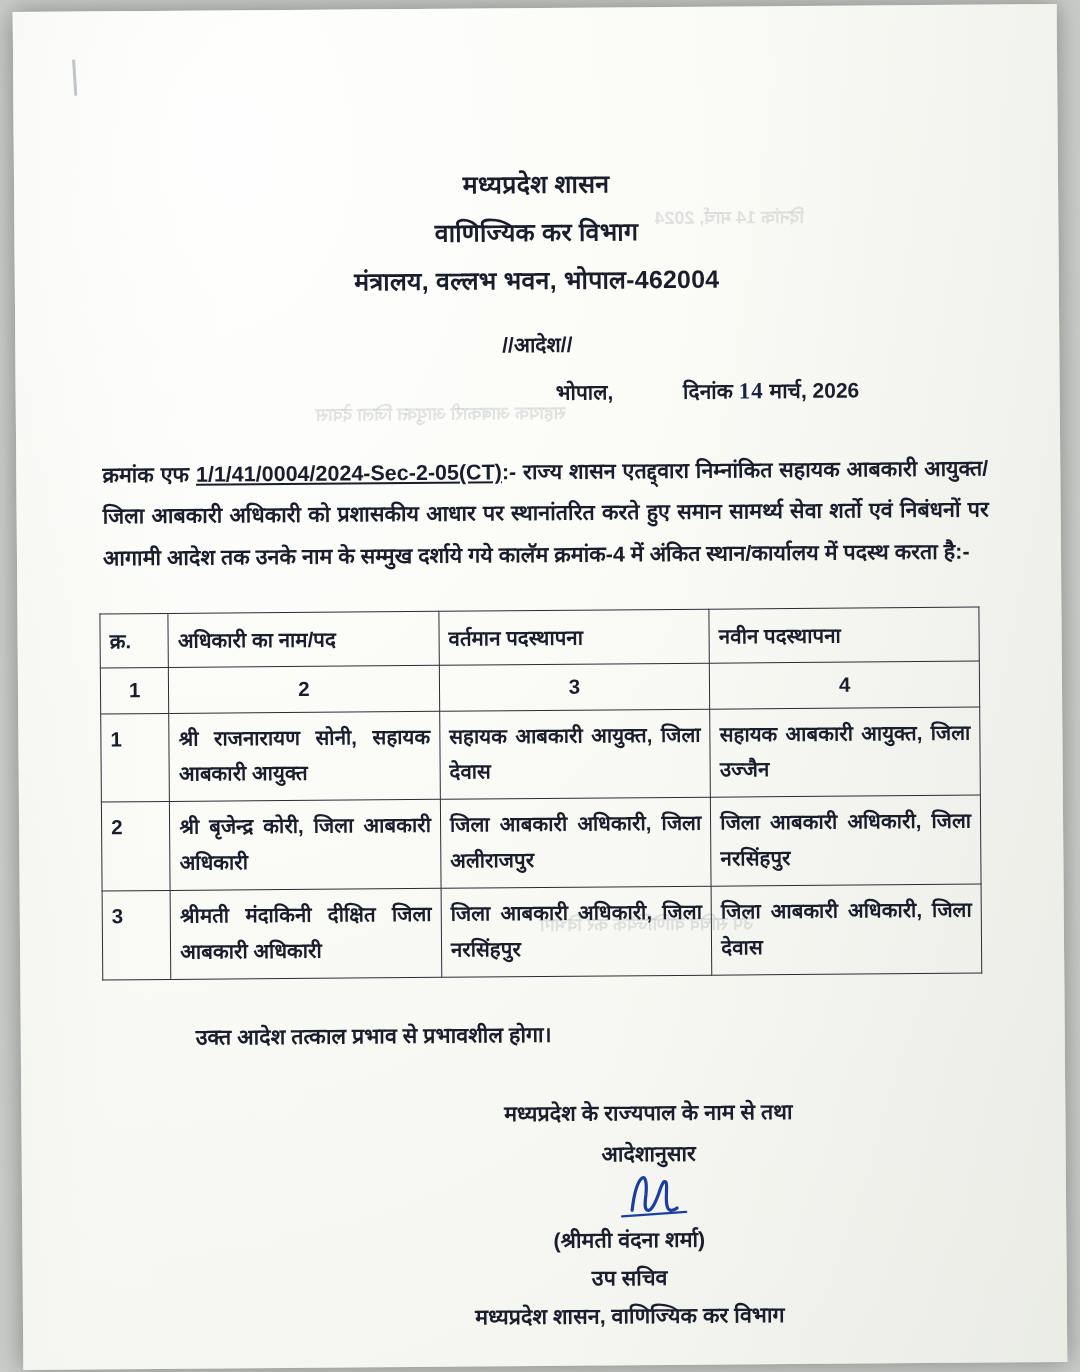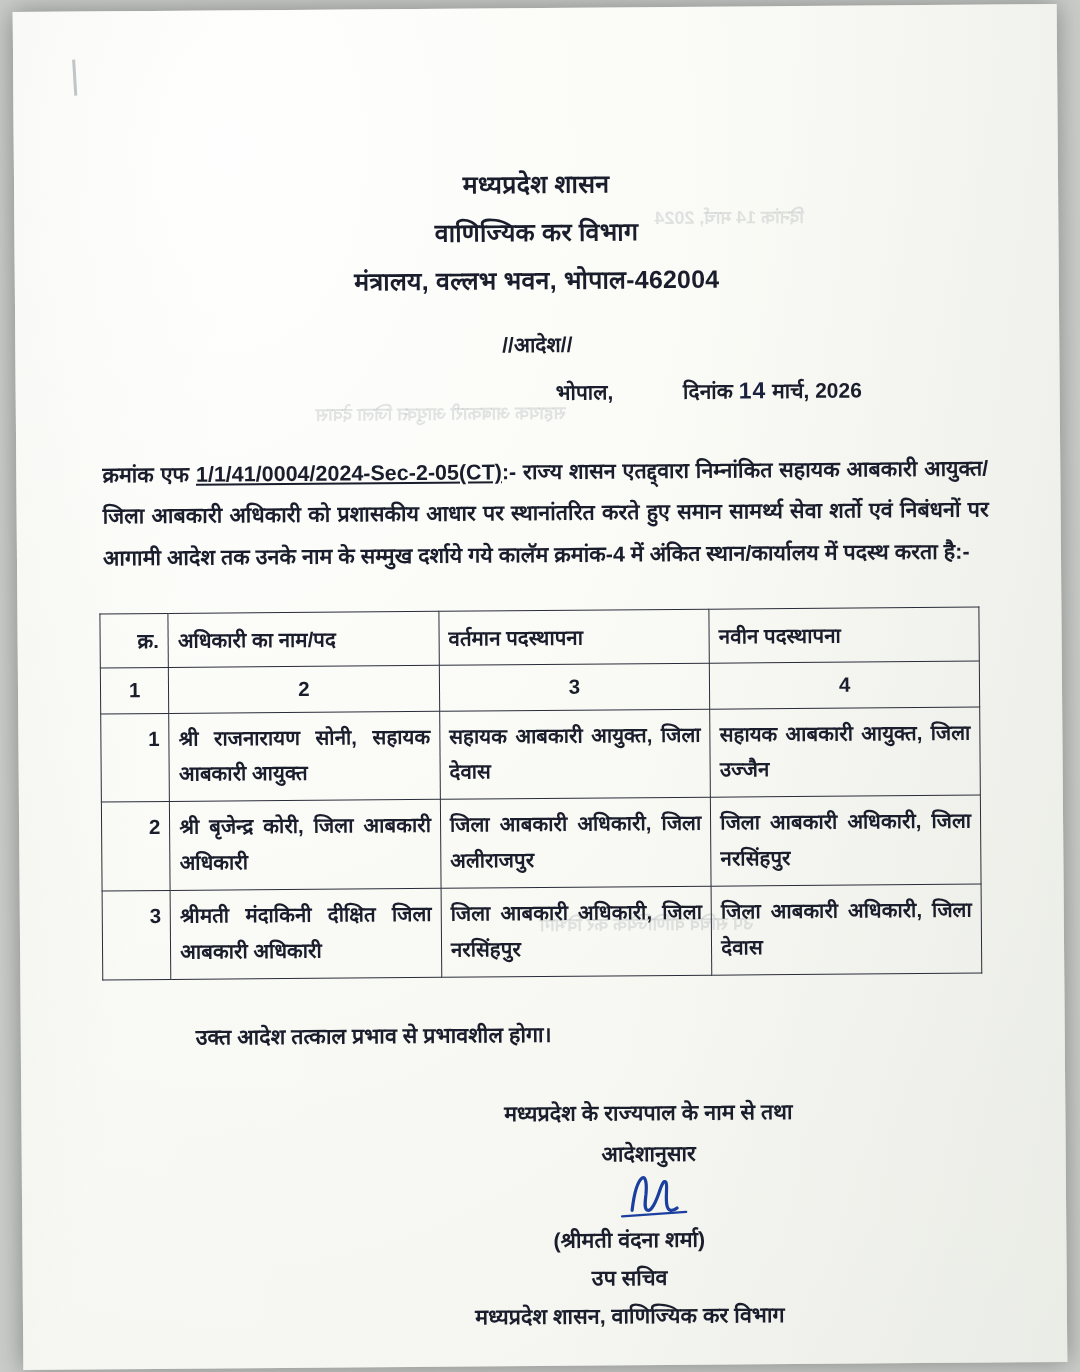--- a/index.html
+++ b/index.html
@@ -59,21 +59,21 @@
     font-weight: 700;
   }
   .placeline {
     margin-top: 20px;
     padding-left: 540px;
     font-size: 21px;
     font-weight: 600;
   }
   .placeline .gap { display: inline-block; width: 58px; }
   .handdate {
-    font-family: Liberation Sans, sans-serif;
+    font-family: Liberation Serif, serif;
     font-weight: 700;
     font-size: 23px;
     color: #1b2240;
     letter-spacing: 1px;
   }
   .body-para {
     margin: 46px 72px 0 86px;
     font-size: 21.5px;
     line-height: 1.92;
     text-align: justify;
@@ -90,21 +90,21 @@
     border-collapse: collapse;
     font-size: 20.5px;
     font-weight: 600;
   }
   table.tbl td {
     border: 1.6px solid #2a2d3a;
     padding: 7px 9px 9px 9px;
     vertical-align: top;
     line-height: 1.75;
   }
-  td.c1 { width: 52px; text-align: right; }
+  td.c1 { width: 52px; text-align: left; }
   td.c2 { width: 268px; }
   td.c3 { width: 268px; }
   td.c4 { width: 268px; }
   td.j { text-align: justify; text-justify: inter-word; }
   tr.numrow td { text-align: center; padding-top: 4px; padding-bottom: 5px; }
   tr.headrow td { padding-top: 9px; padding-bottom: 8px; }
   .after-table {
     margin: 42px 0 0 175px;
     font-size: 21.5px;
     font-weight: 600;

